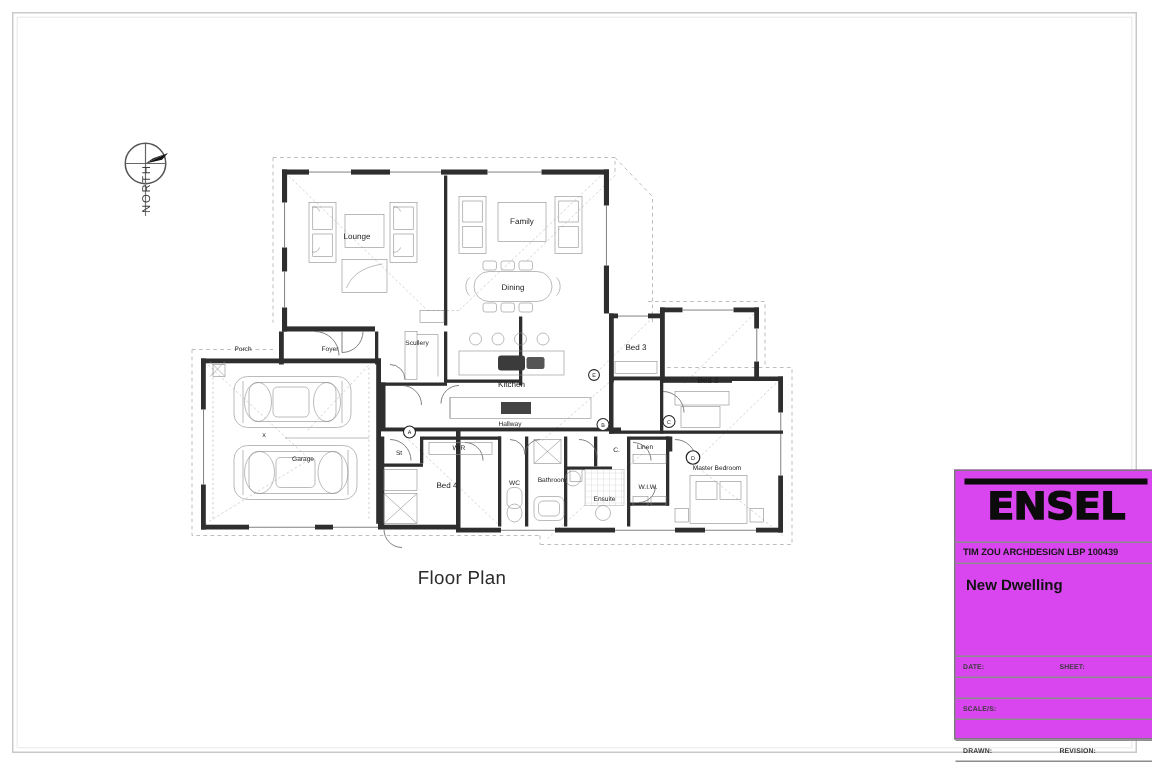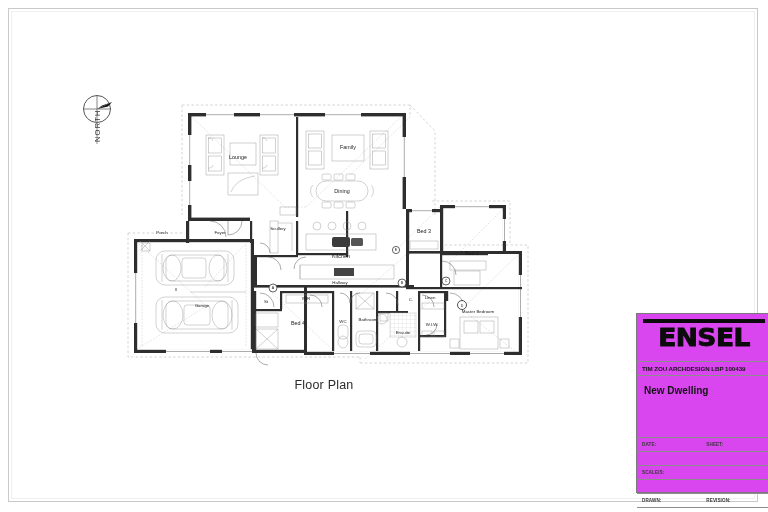--- a/index.html
+++ b/index.html
@@ -36,21 +36,21 @@
   
   #compass { position: absolute; left: 78px; top: 92px; width: 46px; height: 70px; }
 
   
   #plan { position: absolute; left: 110px; top: 95px; width: 440px; height: 280px; }
   #plan svg { display: block; }
 
   
   #plan-caption {
     position: absolute;
-    left: 244px; top: 378px;
+    left: 228px; top: 378px;
     width: 160px;
     text-align: center;
     font-size: 12.5px;
     color: #2b2b2b;
     letter-spacing: .2px;
   }
 
   
   #titleblock {
     position: absolute;

